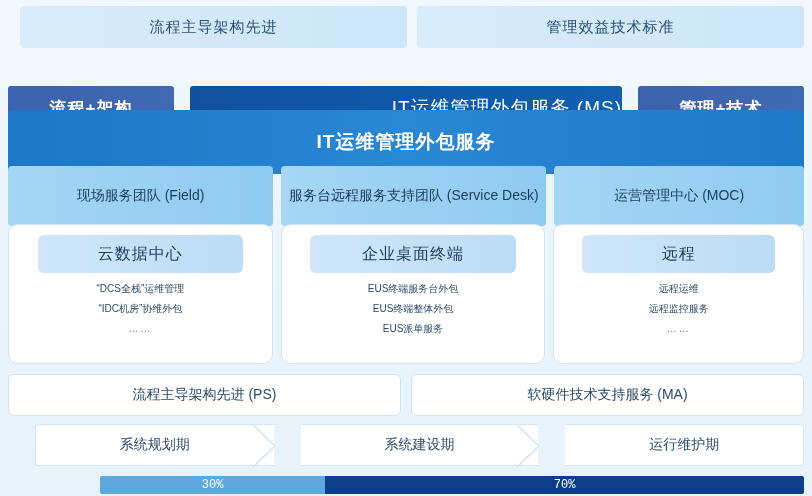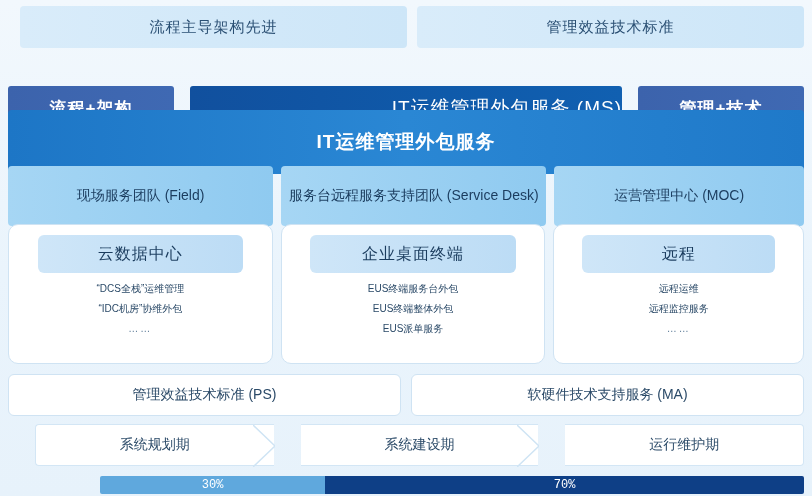--- a/index.html
+++ b/index.html
@@ -286,21 +286,21 @@
         <span>远程运维</span>
         <span>远程监控服务</span>
         <span class="dots">……</span>
       </div>
     </div>
 
   </div>
 
   <div class="row-services">
     <div class="svc-bar">
-      <span>管理效益技术标准 (PS)</span>
+      <span>流程主导架构先进 (PS)</span>
     </div>
     <div class="svc-bar">
       <span>软硬件技术支持服务 (MA)</span>
     </div>
   </div>
 
   <div class="row-phases">
     <div class="phase">
       <span>系统规划期</span>
       <span class="arrow">

